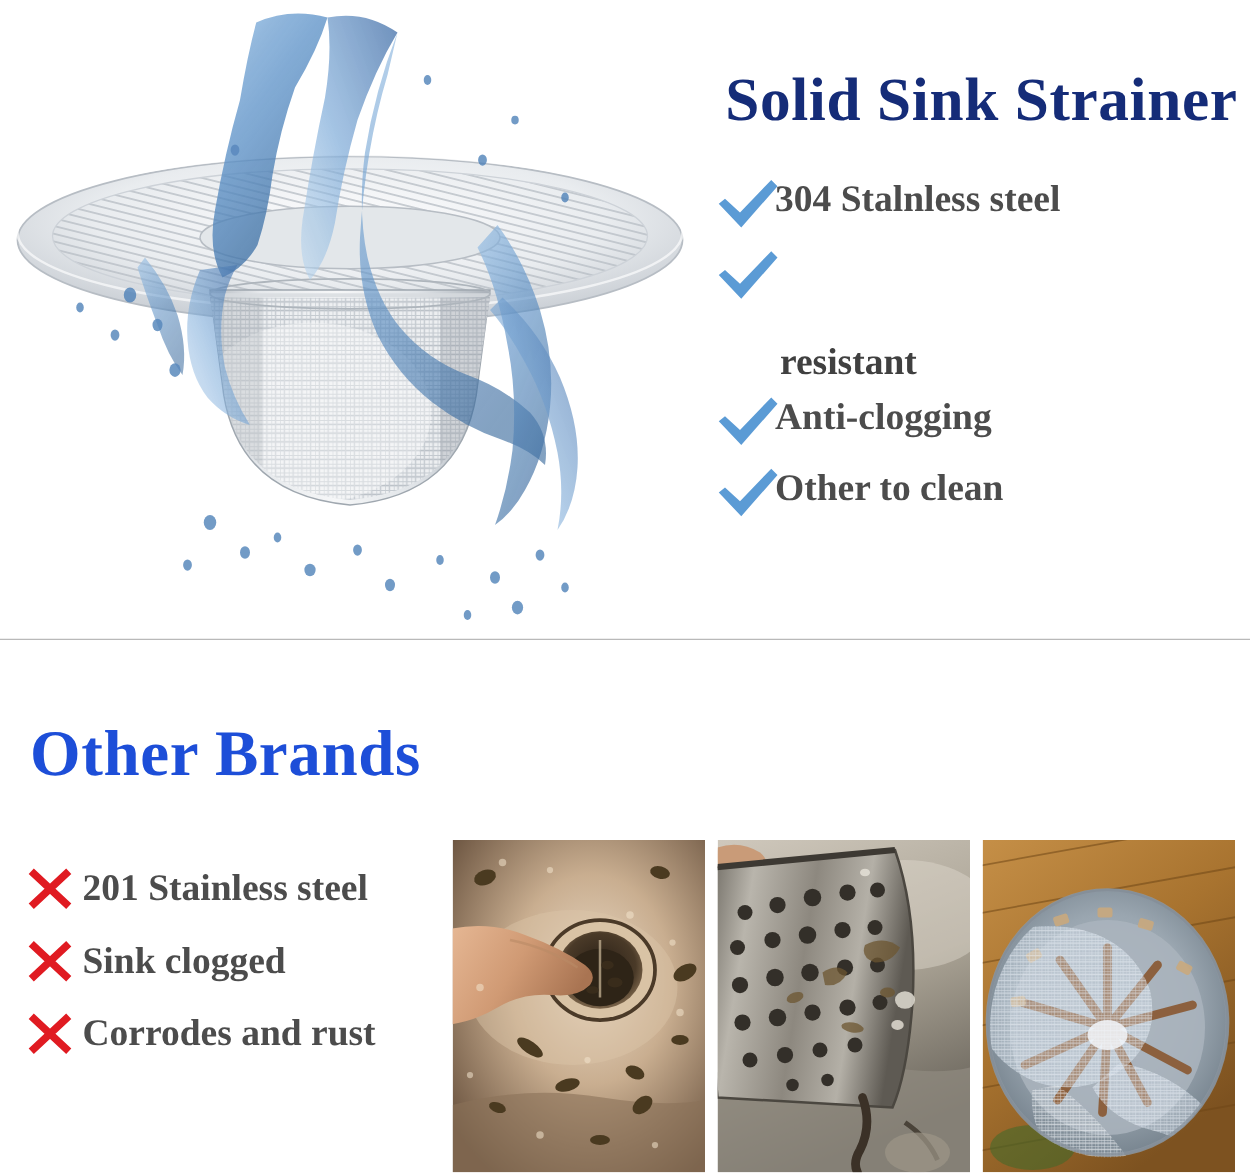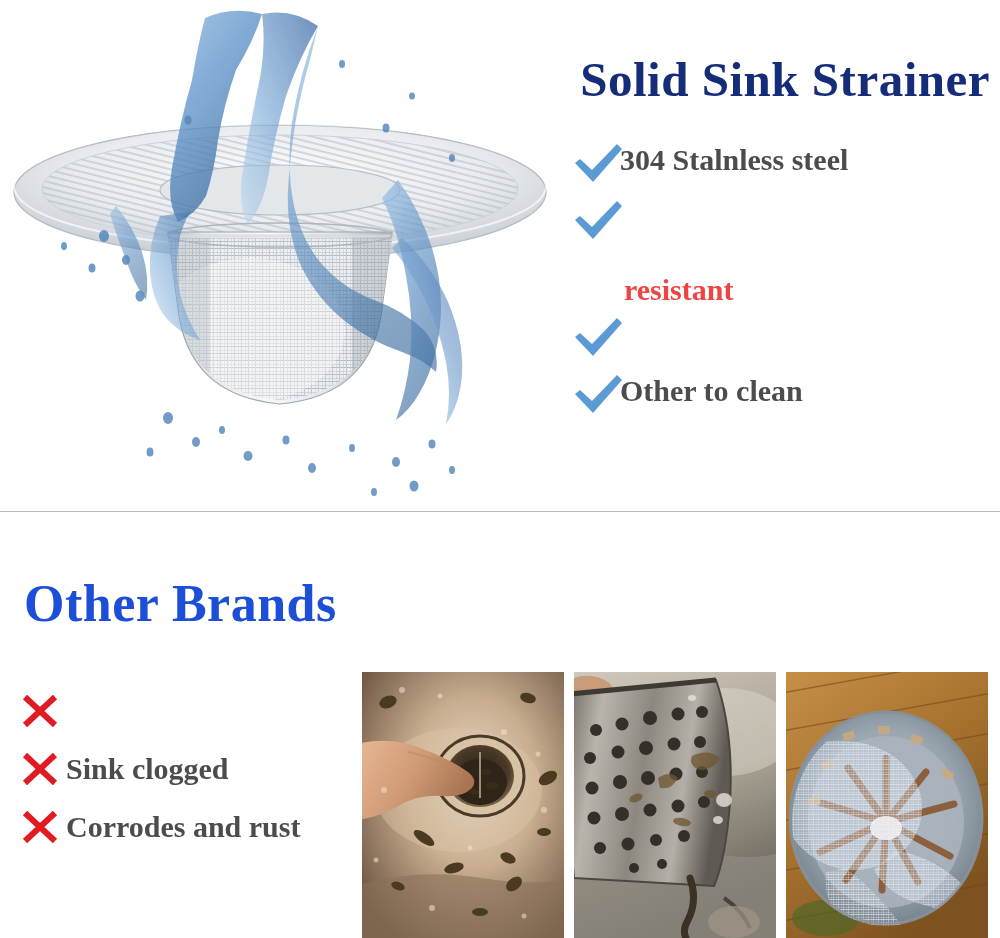--- a/index.html
+++ b/index.html
@@ -29,21 +29,21 @@
   .feature-row{position:relative;min-height:57px;display:flex;align-items:flex-start;}
   .check-icon{flex:0 0 auto;width:52px;height:44px;margin-top:2px;margin-left:4px;}
   .check-icon svg{display:block;}
   .feature-text{
     font-family:"Liberation Serif", serif;
     font-weight:bold;font-size:30px;line-height:40px;
     color:#4c4c4c;margin-left:-4px;white-space:nowrap;
   }
   .feature-cont{
     font-family:"Liberation Serif", serif;
-    font-weight:bold;font-size:30px;line-height:40px;color:#ef4444;
+    font-weight:bold;font-size:30px;line-height:40px;color:#404040;
     margin-left:56px;margin-top:16px;margin-bottom:4px;
   }
 
   
   #section-divider{position:absolute;left:0;top:511px;width:1000px;height:1px;background:#b9b9b9;}
 
   
   #bottom-section{position:absolute;left:0;top:512px;width:1000px;height:426px;background:#fff;}
 
   #other-brands-title{
@@ -207,20 +207,21 @@
       </span>
     </div>
     <div class="feature-cont">resistant</div>
 
     <div class="feature-row">
       <span class="check-icon">
         <svg width="52" height="44" viewBox="0 0 52 44" xmlns="http://www.w3.org/2000/svg">
           <path d="M3 21 L8 17 L20 28 L45 2 L50 7 L21 40 Z" fill="#5B9BD5"></path>
         </svg>
       </span>
+      <span class="feature-text">Anti-clogging</span>
     </div>
 
     <div class="feature-row">
       <span class="check-icon">
         <svg width="52" height="44" viewBox="0 0 52 44" xmlns="http://www.w3.org/2000/svg">
           <path d="M3 21 L8 17 L20 28 L45 2 L50 7 L21 40 Z" fill="#5B9BD5"></path>
         </svg>
       </span>
       <span class="feature-text">Other to clean</span>
     </div>
@@ -235,20 +236,21 @@
   <div id="other-brands-title">Other Brands</div>
 
   <div id="drawback-list">
 
     <div class="drawback-row">
       <span class="x-icon">
         <svg width="44" height="38" viewBox="0 0 44 38" xmlns="http://www.w3.org/2000/svg">
           <path d="M7 5 L37 33 M37 5 L7 33" stroke="#E01B22" stroke-width="6" stroke-linecap="butt"></path>
         </svg>
       </span>
+      <span class="drawback-text">201 Stainless steel</span>
     </div>
 
     <div class="drawback-row">
       <span class="x-icon">
         <svg width="44" height="38" viewBox="0 0 44 38" xmlns="http://www.w3.org/2000/svg">
           <path d="M7 5 L37 33 M37 5 L7 33" stroke="#E01B22" stroke-width="6" stroke-linecap="butt"></path>
         </svg>
       </span>
       <span class="drawback-text">Sink clogged</span>
     </div>

